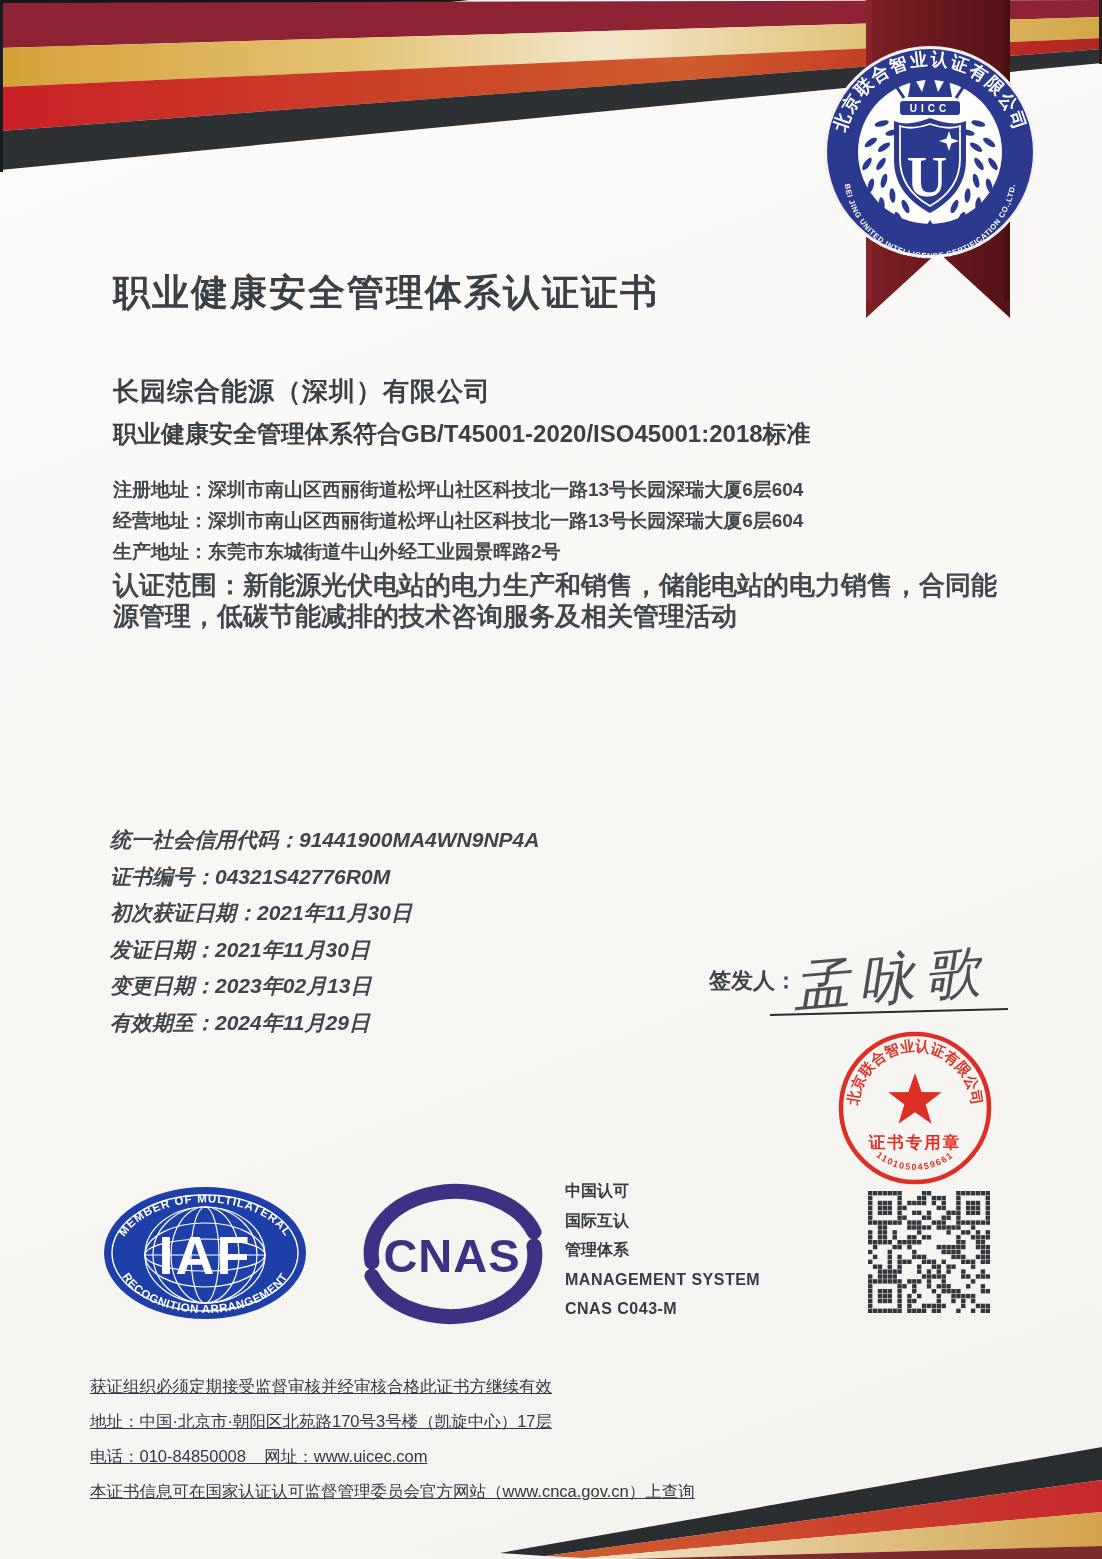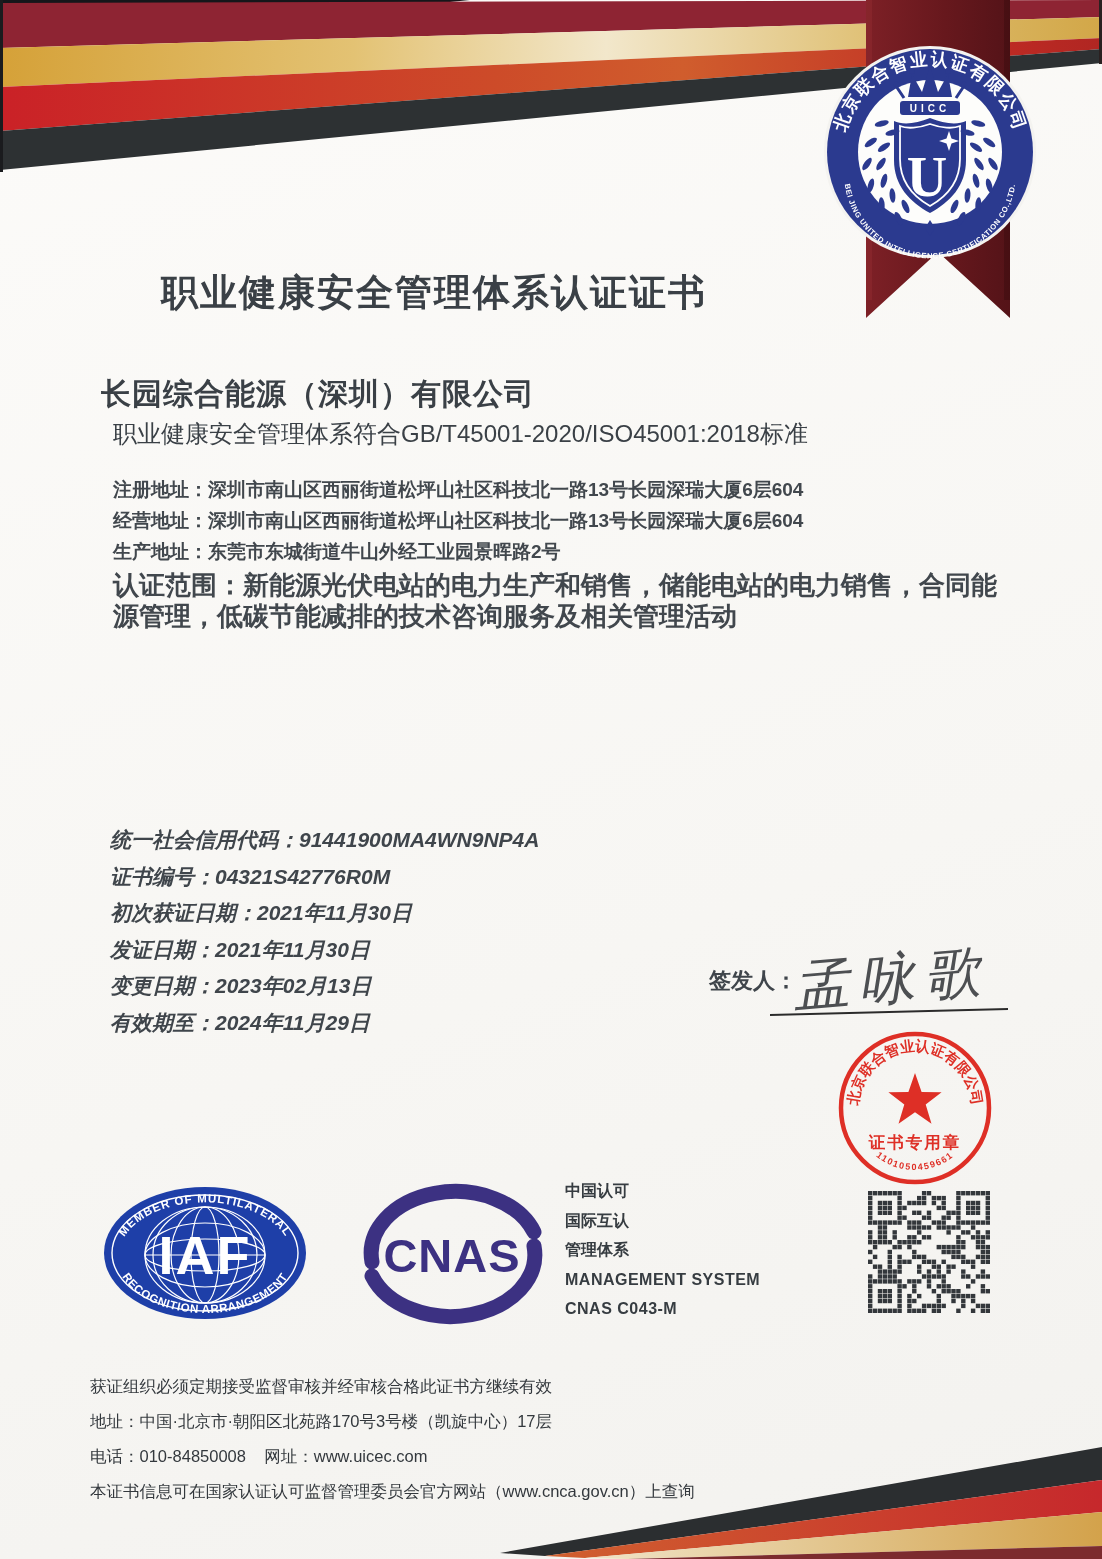--- a/index.html
+++ b/index.html
@@ -6,31 +6,31 @@
   .page{
     position:relative;width:1102px;height:1559px;margin:0 auto;
     background:linear-gradient(160deg,#fcfbf9 0%,#f7f6f3 60%,#f3f2ef 100%);
     overflow:hidden;
     font-family:"Liberation Sans",sans-serif;
     color:#3c4248;
   }
   .abs{position:absolute;}
   .decor{left:0;top:0;z-index:0;}
   .txt{z-index:2;}
-  .title{left:113px;top:268px;font-size:37px;font-weight:700;letter-spacing:2px;color:#3a4046;margin-left:48px;}
-  .company{left:101px;top:374px;font-size:30px;font-weight:700;letter-spacing:1px;color:#3a4046;text-align:center;}
-  .standard{left:113px;top:418px;font-size:24px;font-weight:400;color:#3a4046;}
+  .title{left:113px;top:268px;font-size:37px;font-weight:700;letter-spacing:2px;color:#3a4046;}
+  .company{left:113px;top:374px;font-size:26px;font-weight:700;letter-spacing:1px;color:#3a4046;text-align:center;}
+  .standard{left:113px;top:418px;font-size:24px;font-weight:700;color:#3a4046;}
   .addr-block{left:113px;top:474px;font-size:19px;font-weight:700;line-height:31px;color:#41474d;}
   .scope-block{left:113px;top:570px;width:890px;font-size:26px;font-weight:600;line-height:31px;color:#41474d;}
   .fields{left:110px;top:822px;font-size:21px;font-weight:600;line-height:36.5px;color:#3f454b;font-style:italic;}
   .sig-label{left:688px;top:966px;font-size:22px;font-weight:600;color:#3f454b;margin-left:21px;}
   .accr-lines{left:565px;top:1176px;font-size:16px;line-height:29.5px;color:#363c41;font-weight:600;}
   .accr-lines .en{font-weight:700;letter-spacing:.5px;}
   .footer{left:90px;top:1369px;font-size:16.5px;color:#33383d;line-height:35px;font-weight:500;}
-  .footer div{white-space:pre;}
+  .footer div{white-space:pre;text-decoration:underline;}
 </style>
 </head>
 <body>
 
 <div class="page">
 
   <svg class="abs decor" width="1102" height="1559" viewBox="0 0 1102 1559">
     <defs>
       <linearGradient id="goldTop" x1="0" y1="0" x2="1" y2="0">
         <stop offset="0" stop-color="#d5a138"></stop>

